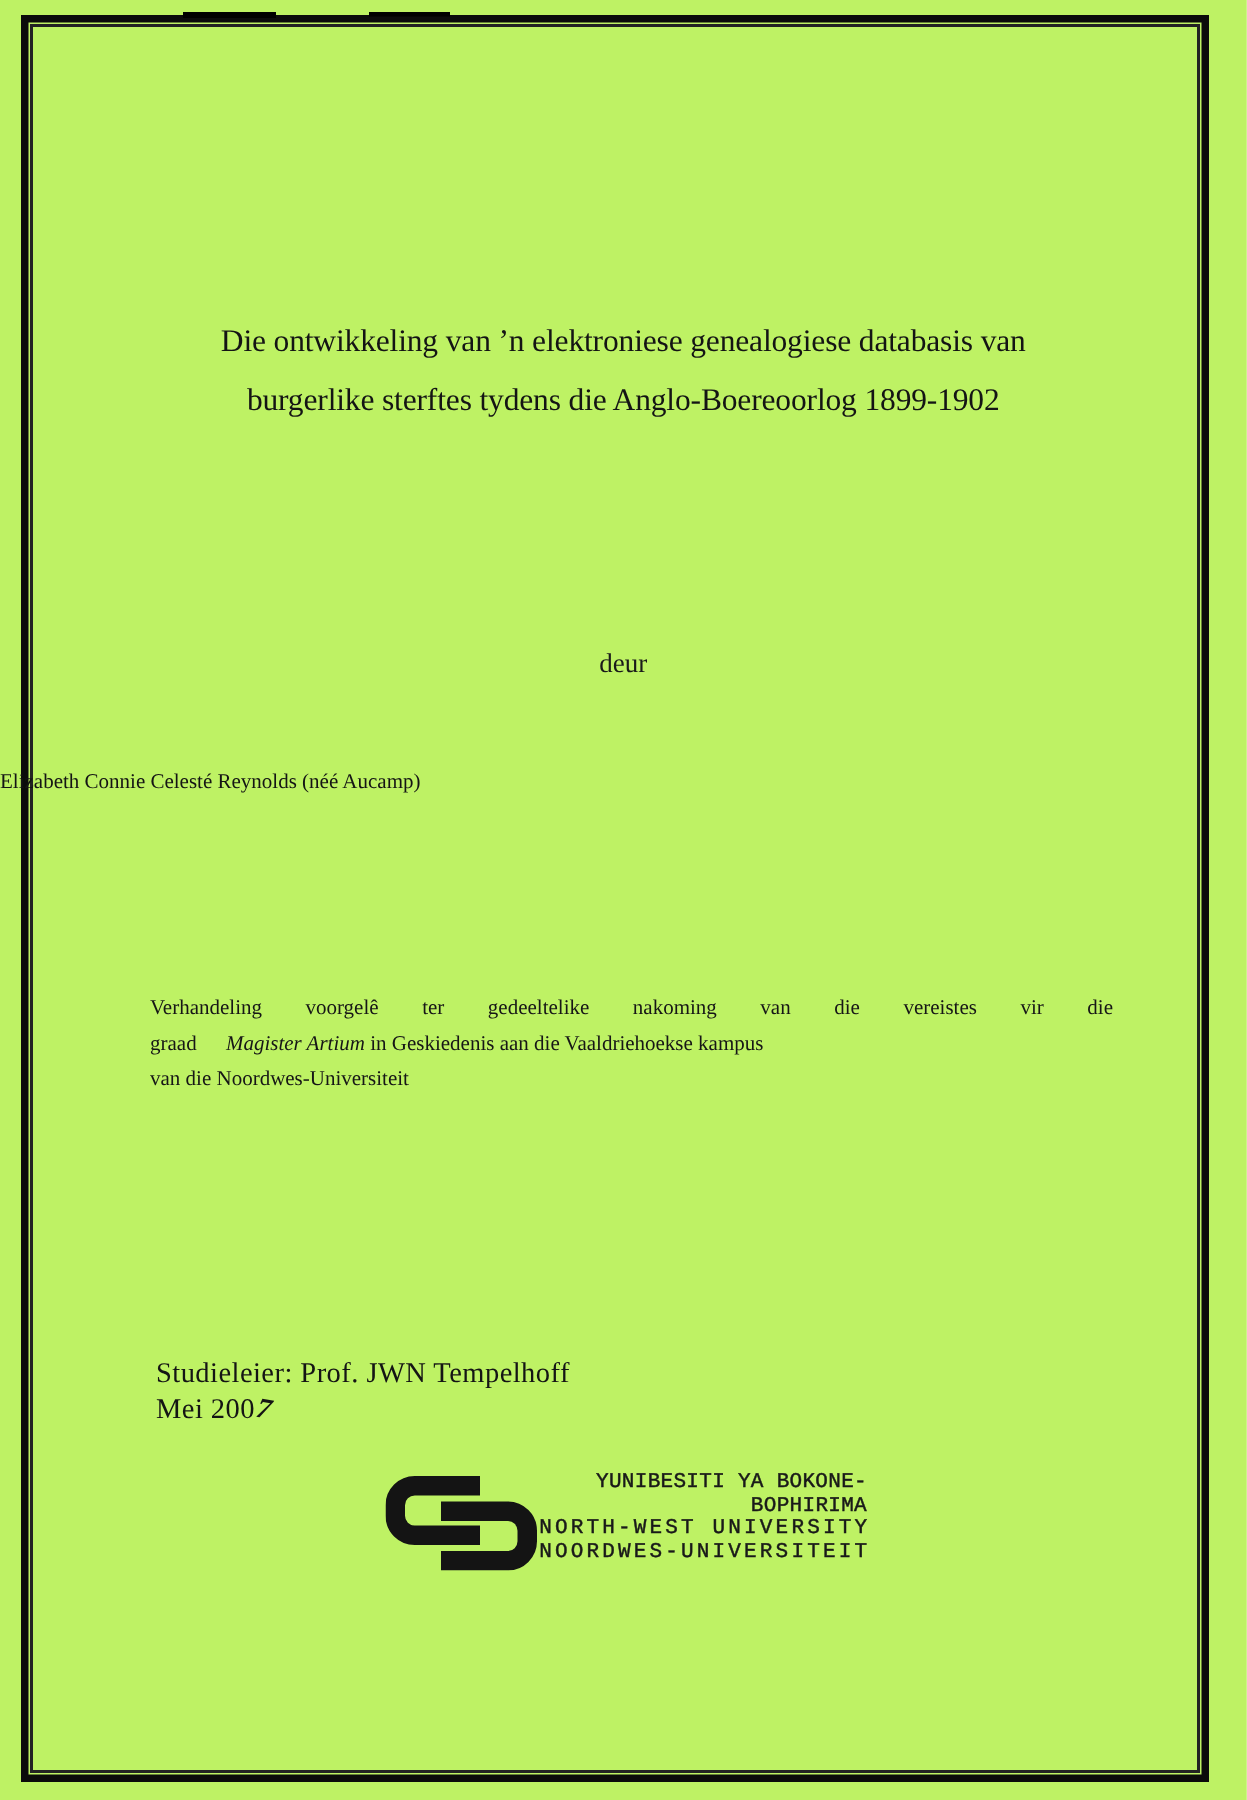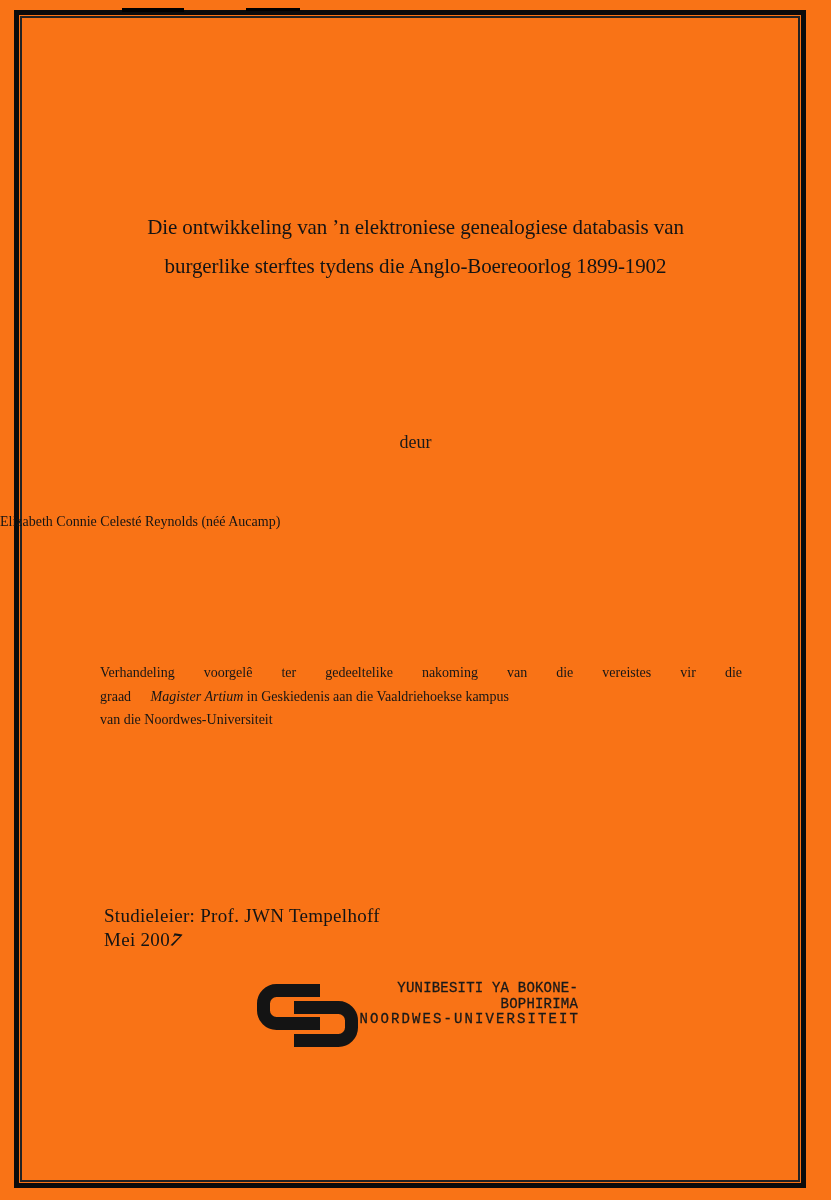--- a/index.html
+++ b/index.html
@@ -6,21 +6,21 @@
   body {
     width: 831px; height: 1200px;
     background: #ffffff;
     font-family: "Liberation Serif", "DejaVu Serif", serif;
     color: #181818;
     -webkit-font-smoothing: antialiased;
   }
   .page {
     position: relative;
     width: 831px; height: 1200px;
-    background: #f97316;
+    background: #bef264;
     overflow: hidden;
   }
   
   .frame {
     position: absolute;
     left: 14px; top: 10px; right: 25px; bottom: 12px;
     border: 5px solid #0b0b0b;
   }
   .frame-inner {
     position: absolute;
@@ -130,16 +130,17 @@
     <div><span>Mei 200</span><span class="odd-seven">7</span></div>
   </div>
 
   <svg class="logo-mark" viewBox="0 0 101 67" xmlns="http://www.w3.org/2000/svg">
     <path d="M63 10.5 H19.5 A13 13 0 0 0 6.5 23.5 V30.5 A13 13 0 0 0 19.5 43.5 H63" fill="none" stroke="#141414" stroke-width="13"></path>
     <path d="M37 27.5 H81.5 A13 13 0 0 1 94.5 40.5 V47.5 A13 13 0 0 1 81.5 60.5 H37" fill="none" stroke="#141414" stroke-width="13"></path>
   </svg>
 
   <div class="logo-text">
     <div class="lt-1">YUNIBESITI YA BOKONE-BOPHIRIMA</div>
+    <div class="lt-23">NORTH-WEST UNIVERSITY</div>
     <div class="lt-23">NOORDWES-UNIVERSITEIT</div>
   </div>
 
 </div>
 
 </body></html>

